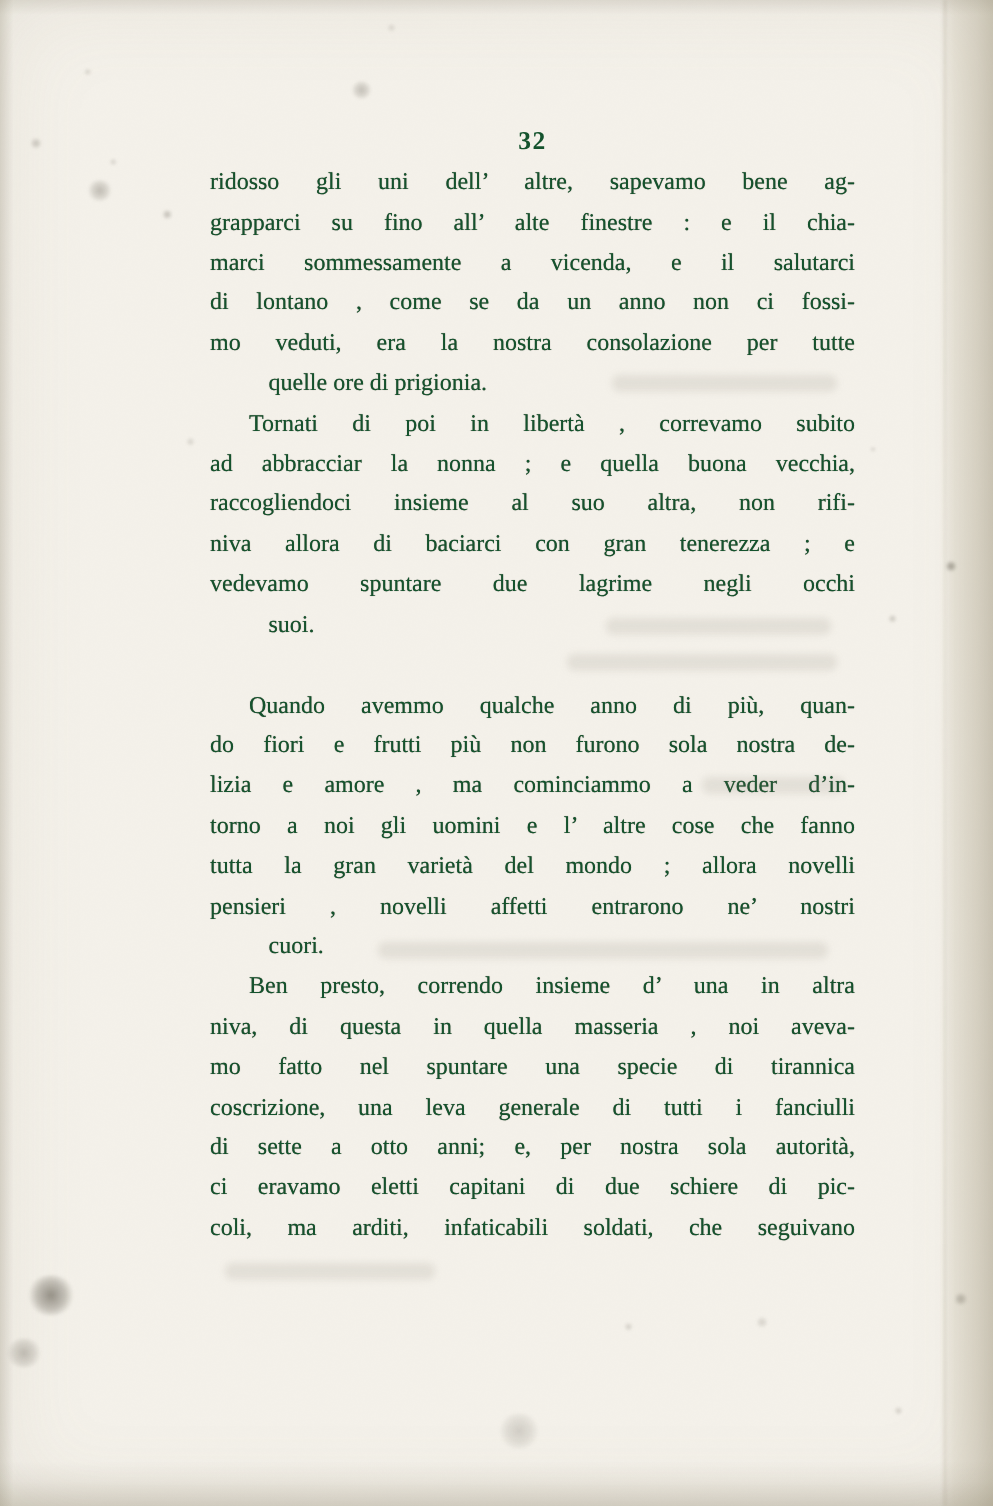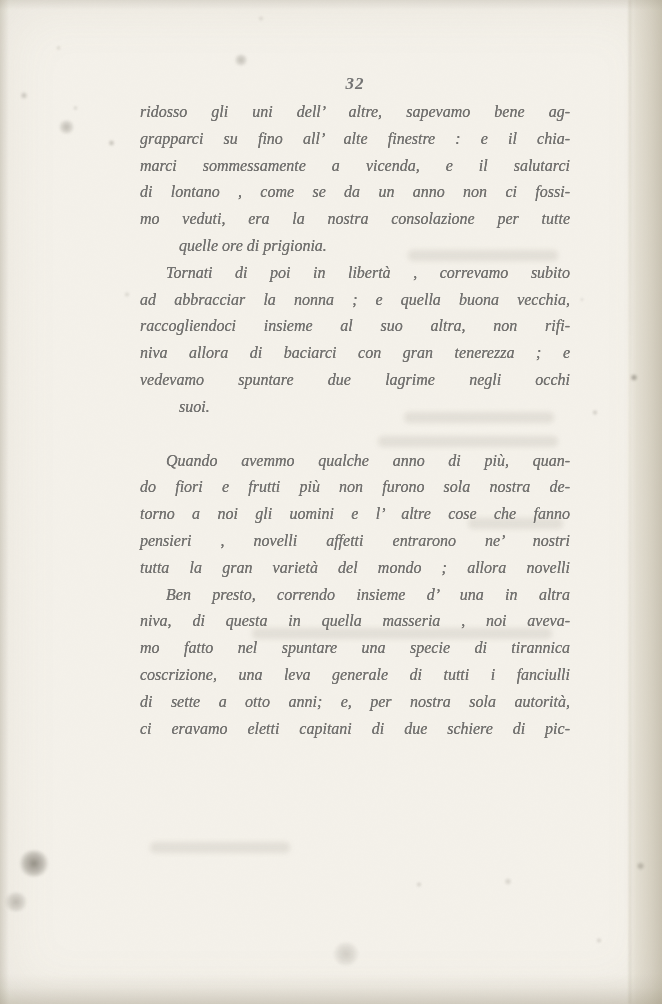--- a/index.html
+++ b/index.html
@@ -38,23 +38,22 @@
     background:linear-gradient(to bottom,rgba(150,143,125,0.20),rgba(150,143,125,0));
     pointer-events:none;
   }
   .edge-left{
     position:absolute;left:0;top:0;width:9px;height:100%;
     background:linear-gradient(to right,rgba(140,132,110,0.25),rgba(140,132,110,0));
     pointer-events:none;
   }
   
   .content{
-    position:absolute;left:140px;top:74px;width:430px;
-    color:#737373;
-    font-style:italic;
+    position:absolute;left:140px;top:84px;width:430px;
+    color:#14532d;
   }
   .page-number{
     text-align:center;font-size:17px;line-height:20px;font-weight:bold;
     letter-spacing:1px;margin-bottom:5px;
   }
   .line{
     font-size:16px;line-height:26.8px;
     text-align:justify;text-align-last:justify;
     white-space:normal;
     text-shadow:0 0 0.5px rgba(40,35,24,0.7);
@@ -101,31 +100,34 @@
           <div class="line find">Tornati di poi in libertà , correvamo subito</div>
           <div class="line">ad abbracciar la nonna ; e quella buona vecchia,</div>
           <div class="line">raccogliendoci insieme al suo altra, non rifi-</div>
           <div class="line">niva allora di baciarci con gran tenerezza ; e</div>
           <div class="line">vedevamo spuntare due lagrime negli occhi</div>
           <div class="line flush">suoi.</div>
         </div>
         <div class="paragraph sp">
           <div class="line find">Quando avemmo qualche anno di più, quan-</div>
           <div class="line">do fiori e frutti più non furono sola nostra de-</div>
+          <div class="line">lizia e amore , ma cominciammo a veder d’in-</div>
           <div class="line">torno a noi gli uomini e l’ altre cose che fanno</div>
+          <div class="line">tutta la gran varietà del mondo ; allora novelli</div>
           <div class="line">pensieri , novelli affetti entrarono ne’ nostri</div>
-          <div class="line">tutta la gran varietà del mondo ; allora novelli</div>
+          <div class="line flush">cuori.</div>
         </div>
         <div class="paragraph">
           <div class="line find">Ben presto, correndo insieme d’ una in altra</div>
           <div class="line">niva, di questa in quella masseria , noi aveva-</div>
           <div class="line">mo fatto nel spuntare una specie di tirannica</div>
           <div class="line">coscrizione, una leva generale di tutti i fanciulli</div>
           <div class="line">di sette a otto anni; e, per nostra sola autorità,</div>
           <div class="line">ci eravamo eletti capitani di due schiere di pic-</div>
+          <div class="line">coli, ma arditi, infaticabili soldati, che seguivano</div>
         </div>
       </div>
   </div>
 
   <div class="edge-right-line"></div>
   <div class="edge-right"></div>
   <div class="edge-bottom"></div>
   <div class="edge-top"></div>
   <div class="edge-left"></div>
 

